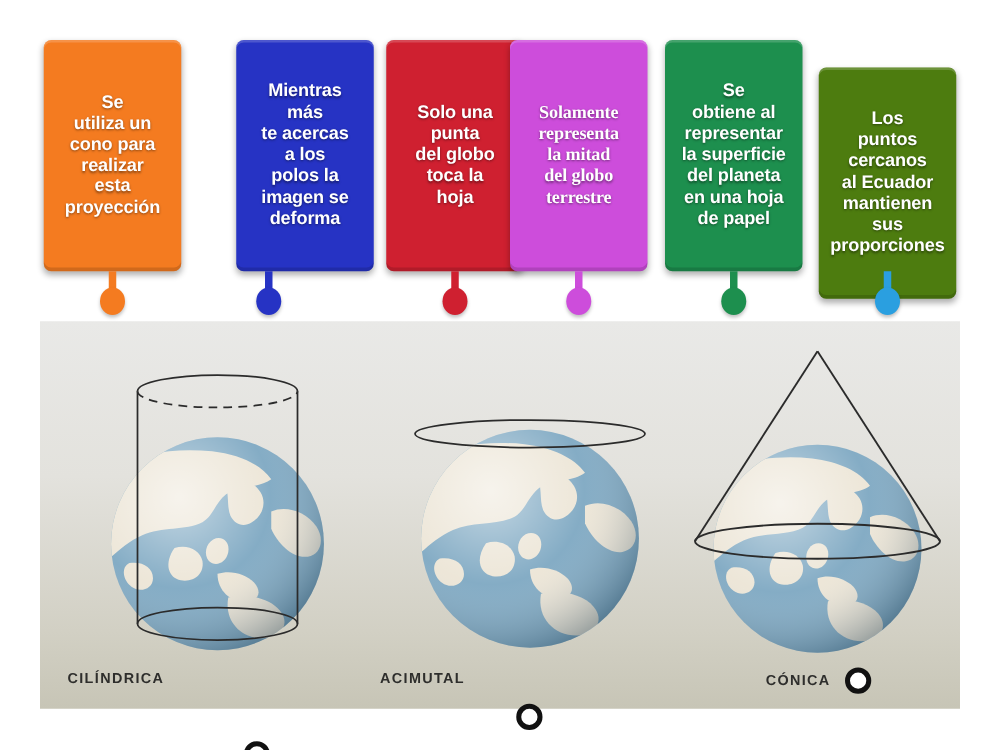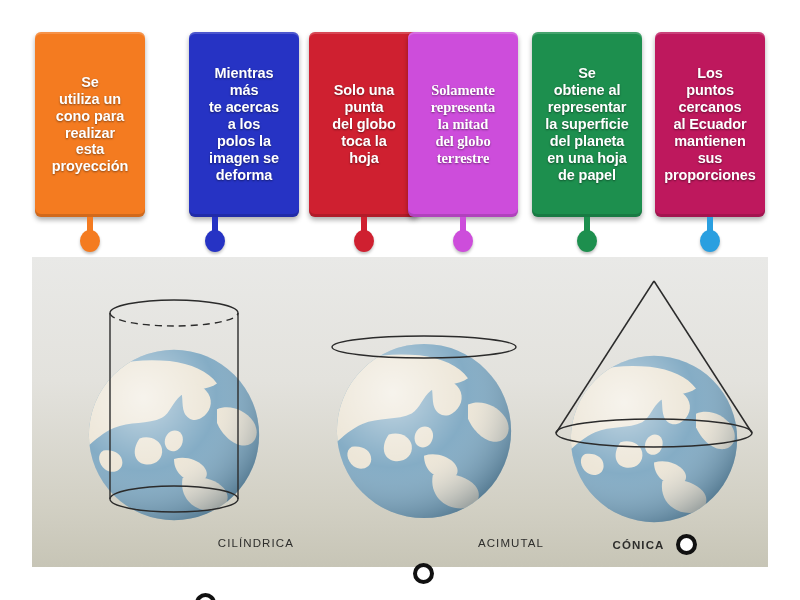--- a/index.html
+++ b/index.html
@@ -70,23 +70,23 @@
     position: absolute;
     left: 32px; top: 257px;
     width: 736px; height: 310px;
     background: linear-gradient(to bottom, #e9e9e7 0%, #e3e2dd 40%, #d2d0c4 80%, #c7c5b6 100%);
   }
   .figure { position: absolute; top: 0; height: 310px; }
   .fig-label {
     position: absolute;
     bottom: 18px;
     width: 100%;
-    text-align: right;
+    text-align: left;
     font-size: 11.5px;
-    font-weight: normal;
+    font-weight: bold;
     letter-spacing: 1.1px;
     color: #2e2e2c;
   }
   .fig-label-inline {
     position: absolute;
     bottom: 12px;
     width: 100%;
     display: flex;
     align-items: center;
     justify-content: center;
@@ -179,21 +179,21 @@
 la superficie
 del planeta
 en una hoja
 de papel</div>
       </div>
       <div class="stem" style="background:#1d8f4e;"></div>
       <div class="knob" style="background:#1d8f4e;"></div>
     </div>
 
     <div class="card-wrap" style="left:655px;">
-      <div class="card" style="background:#be185d;">
+      <div class="card" style="background:#4d7c0f;margin-top:22px;">
         <div class="card-text">Los
 puntos
 cercanos
 al Ecuador
 mantienen
 sus
 proporciones</div>
       </div>
       <div class="stem" style="background:#2a9fe0;"></div>
       <div class="knob" style="background:#2a9fe0;"></div>

